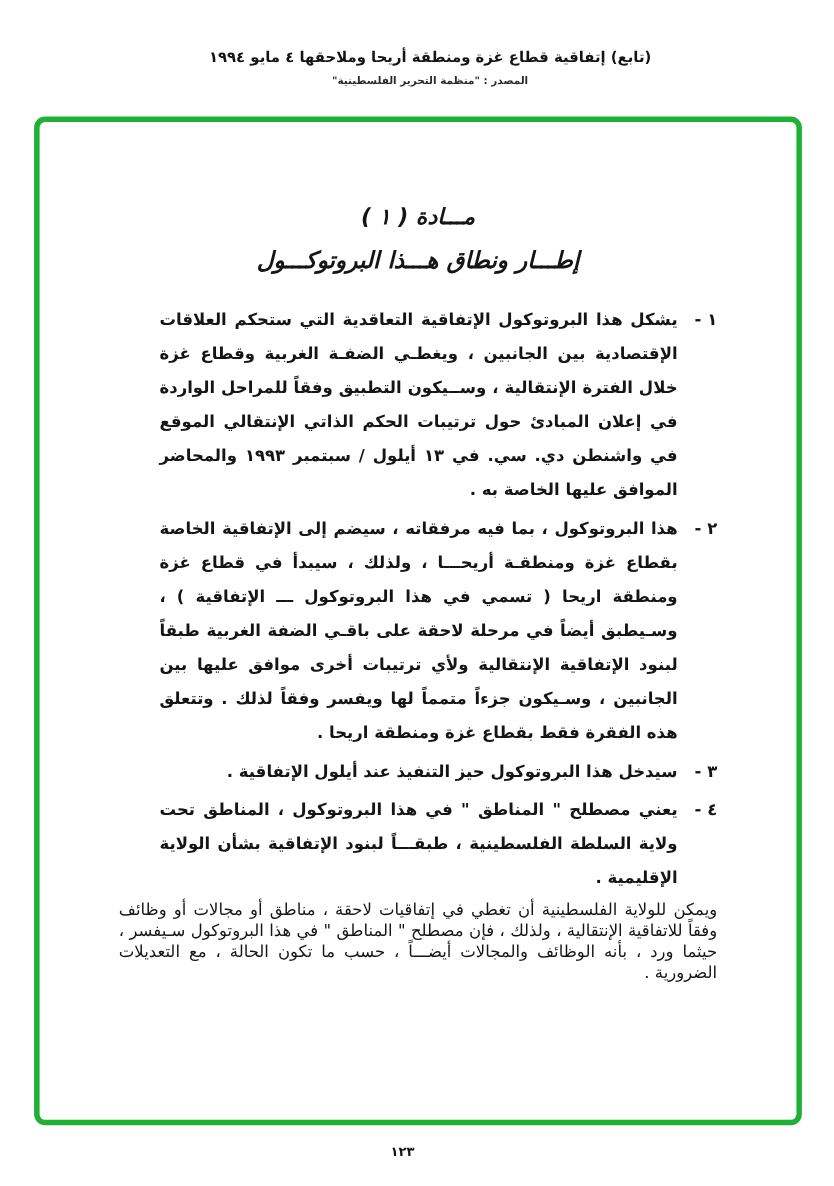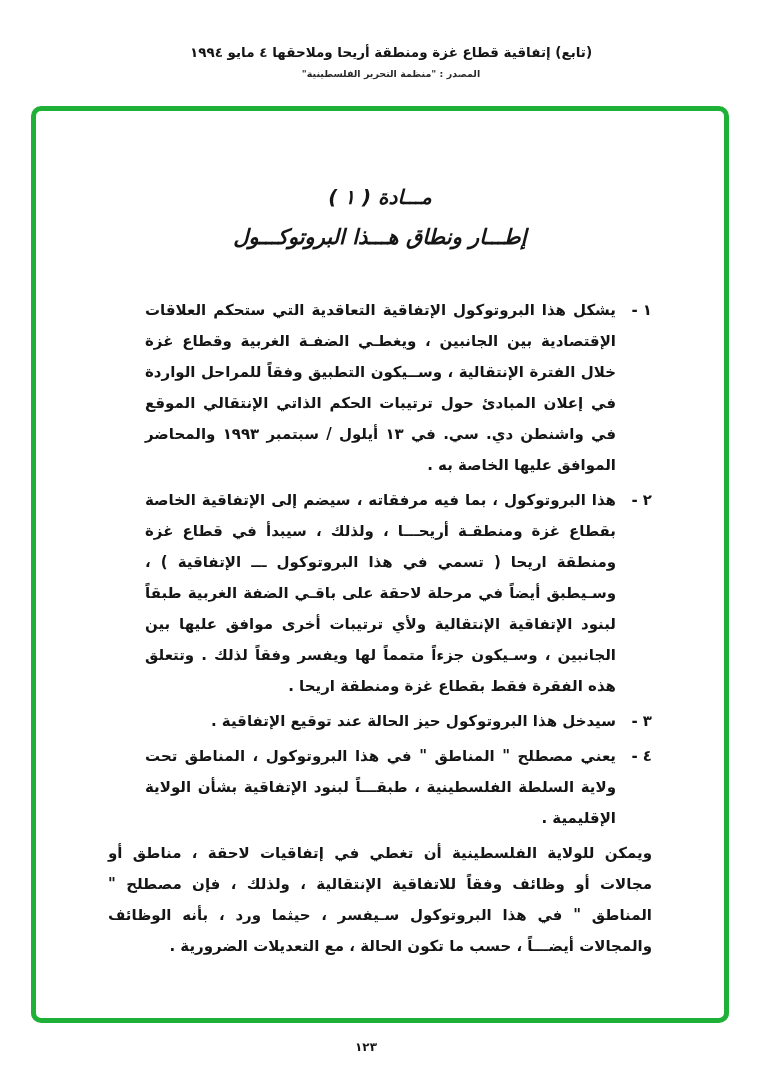--- a/index.html
+++ b/index.html
@@ -45,21 +45,21 @@
     background: #ffffff;
   }
   .doc-content {
     padding: 74px 72px 0 72px;
     direction: rtl;
   }
 
   
   .title-block {
     text-align: center;
-    margin-bottom: 46px;
+    margin-bottom: 26px;
   }
   .article-title {
     font-size: 20px;
     font-weight: bold;
     font-style: italic;
     letter-spacing: 1px;
   }
   .article-subtitle {
     margin-top: 16px;
     font-size: 21px;
@@ -82,22 +82,22 @@
     white-space: nowrap;
   }
   .para-text {
     flex: 1;
     text-align: justify;
     margin-left: 37px;
   }
   .closing-para {
     margin-top: 4px;
     font-size: 15px;
-    font-weight: bold;
-    line-height: 31px;
+    font-weight: normal;
+    line-height: 19px;
     text-align: justify;
   }
 
   
   .page-number {
     position: absolute;
     top: 1040px;
     left: 0;
     width: 732px;
     text-align: center;
@@ -128,21 +128,21 @@
       <div class="para-text">يشكل هذا البروتوكول الإتفاقية التعاقدية التي ستحكم العلاقات الإقتصادية بين الجانبين ، ويغطـي الضفـة الغربية وقطاع غزة خلال الفترة الإنتقالية ، وســيكون التطبيق وفقاً للمراحل الواردة في إعلان المبادئ حول ترتيبات الحكم الذاتي الإنتقالي الموقع في واشنطن دي. سي. في ١٣ أيلول / سبتمبر ١٩٩٣ والمحاضر الموافق عليها الخاصة به .</div>
     </div>
 
     <div class="para">
       <span class="para-num">٢ -</span>
       <div class="para-text">هذا البروتوكول ، بما فيه مرفقاته ، سيضم إلى الإتفاقية الخاصة بقطاع غزة ومنطقـة أريحـــا ، ولذلك ، سيبدأ في قطاع غزة ومنطقة اريحا ( تسمي في هذا البروتوكول ـــ الإتفاقية ) ، وسـيطبق أيضاً في مرحلة لاحقة على باقـي الضفة الغربية طبقاً لبنود الإتفاقية الإنتقالية ولأي ترتيبات أخرى موافق عليها بين الجانبين ، وسـيكون جزءاً متمماً لها ويفسر وفقاً لذلك . وتتعلق هذه الفقرة فقط بقطاع غزة ومنطقة اريحا .</div>
     </div>
 
     <div class="para">
       <span class="para-num">٣ -</span>
-      <div class="para-text">سيدخل هذا البروتوكول حيز الحالة عند توقيع الإتفاقية .</div>
+      <div class="para-text">سيدخل هذا البروتوكول حيز التنفيذ عند أيلول الإتفاقية .</div>
     </div>
 
     <div class="para">
       <span class="para-num">٤ -</span>
       <div class="para-text">يعني مصطلح " المناطق " في هذا البروتوكول ، المناطق تحت ولاية السلطة الفلسطينية ، طبقـــاً لبنود الإتفاقية بشأن الولاية الإقليمية .</div>
     </div>
 
     <div class="closing-para">ويمكن للولاية الفلسطينية أن تغطي في إتفاقيات لاحقة ، مناطق أو مجالات أو وظائف وفقاً للاتفاقية الإنتقالية ، ولذلك ، فإن مصطلح " المناطق " في هذا البروتوكول سـيفسر ، حيثما ورد ، بأنه الوظائف والمجالات أيضـــاً ، حسب ما تكون الحالة ، مع التعديلات الضرورية .</div>
 
   </div>

